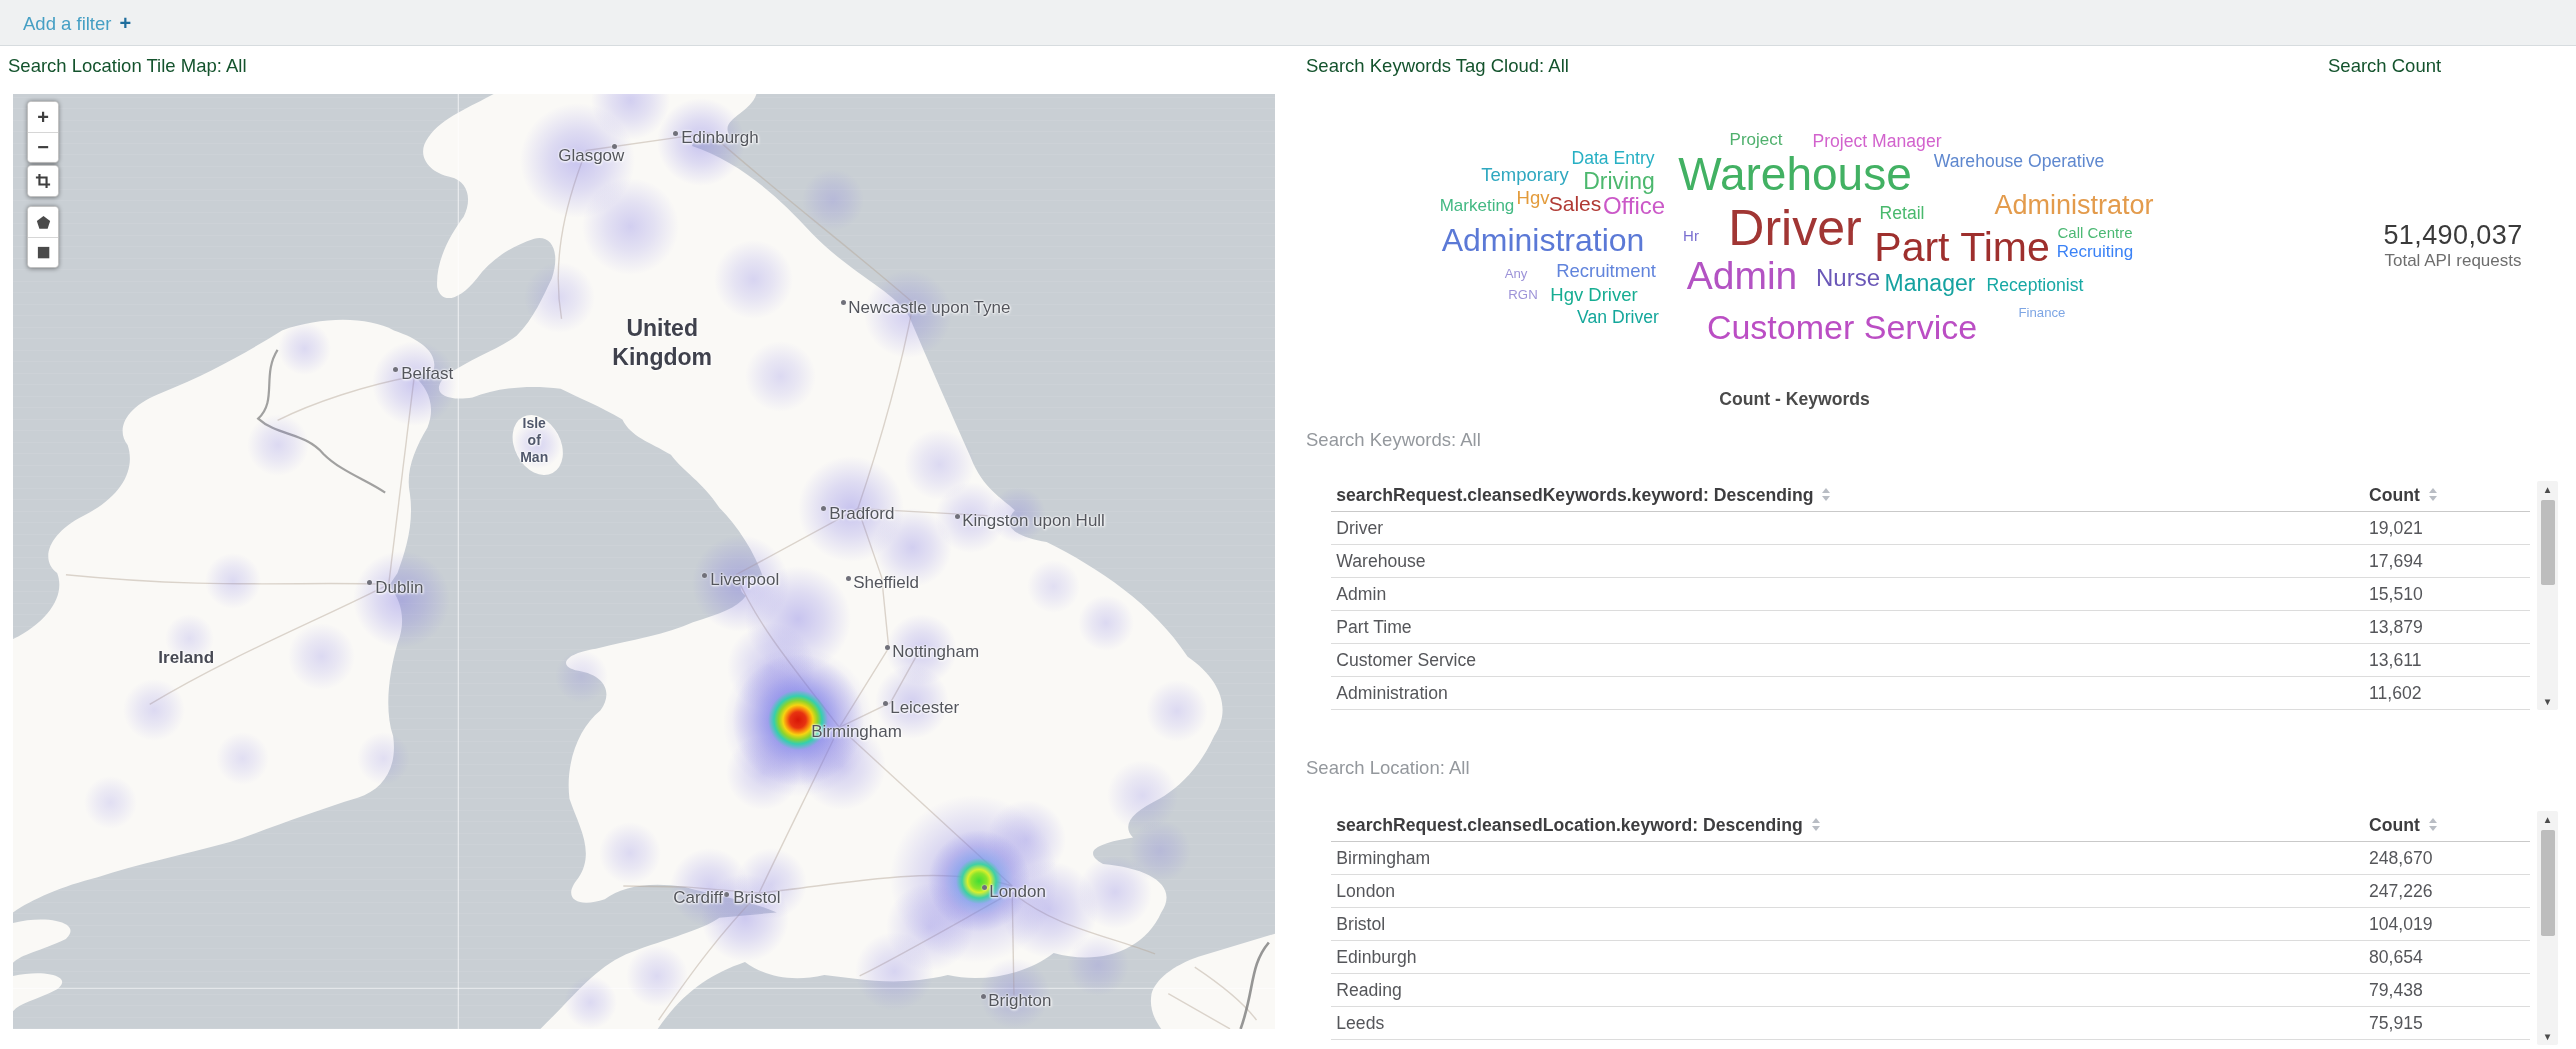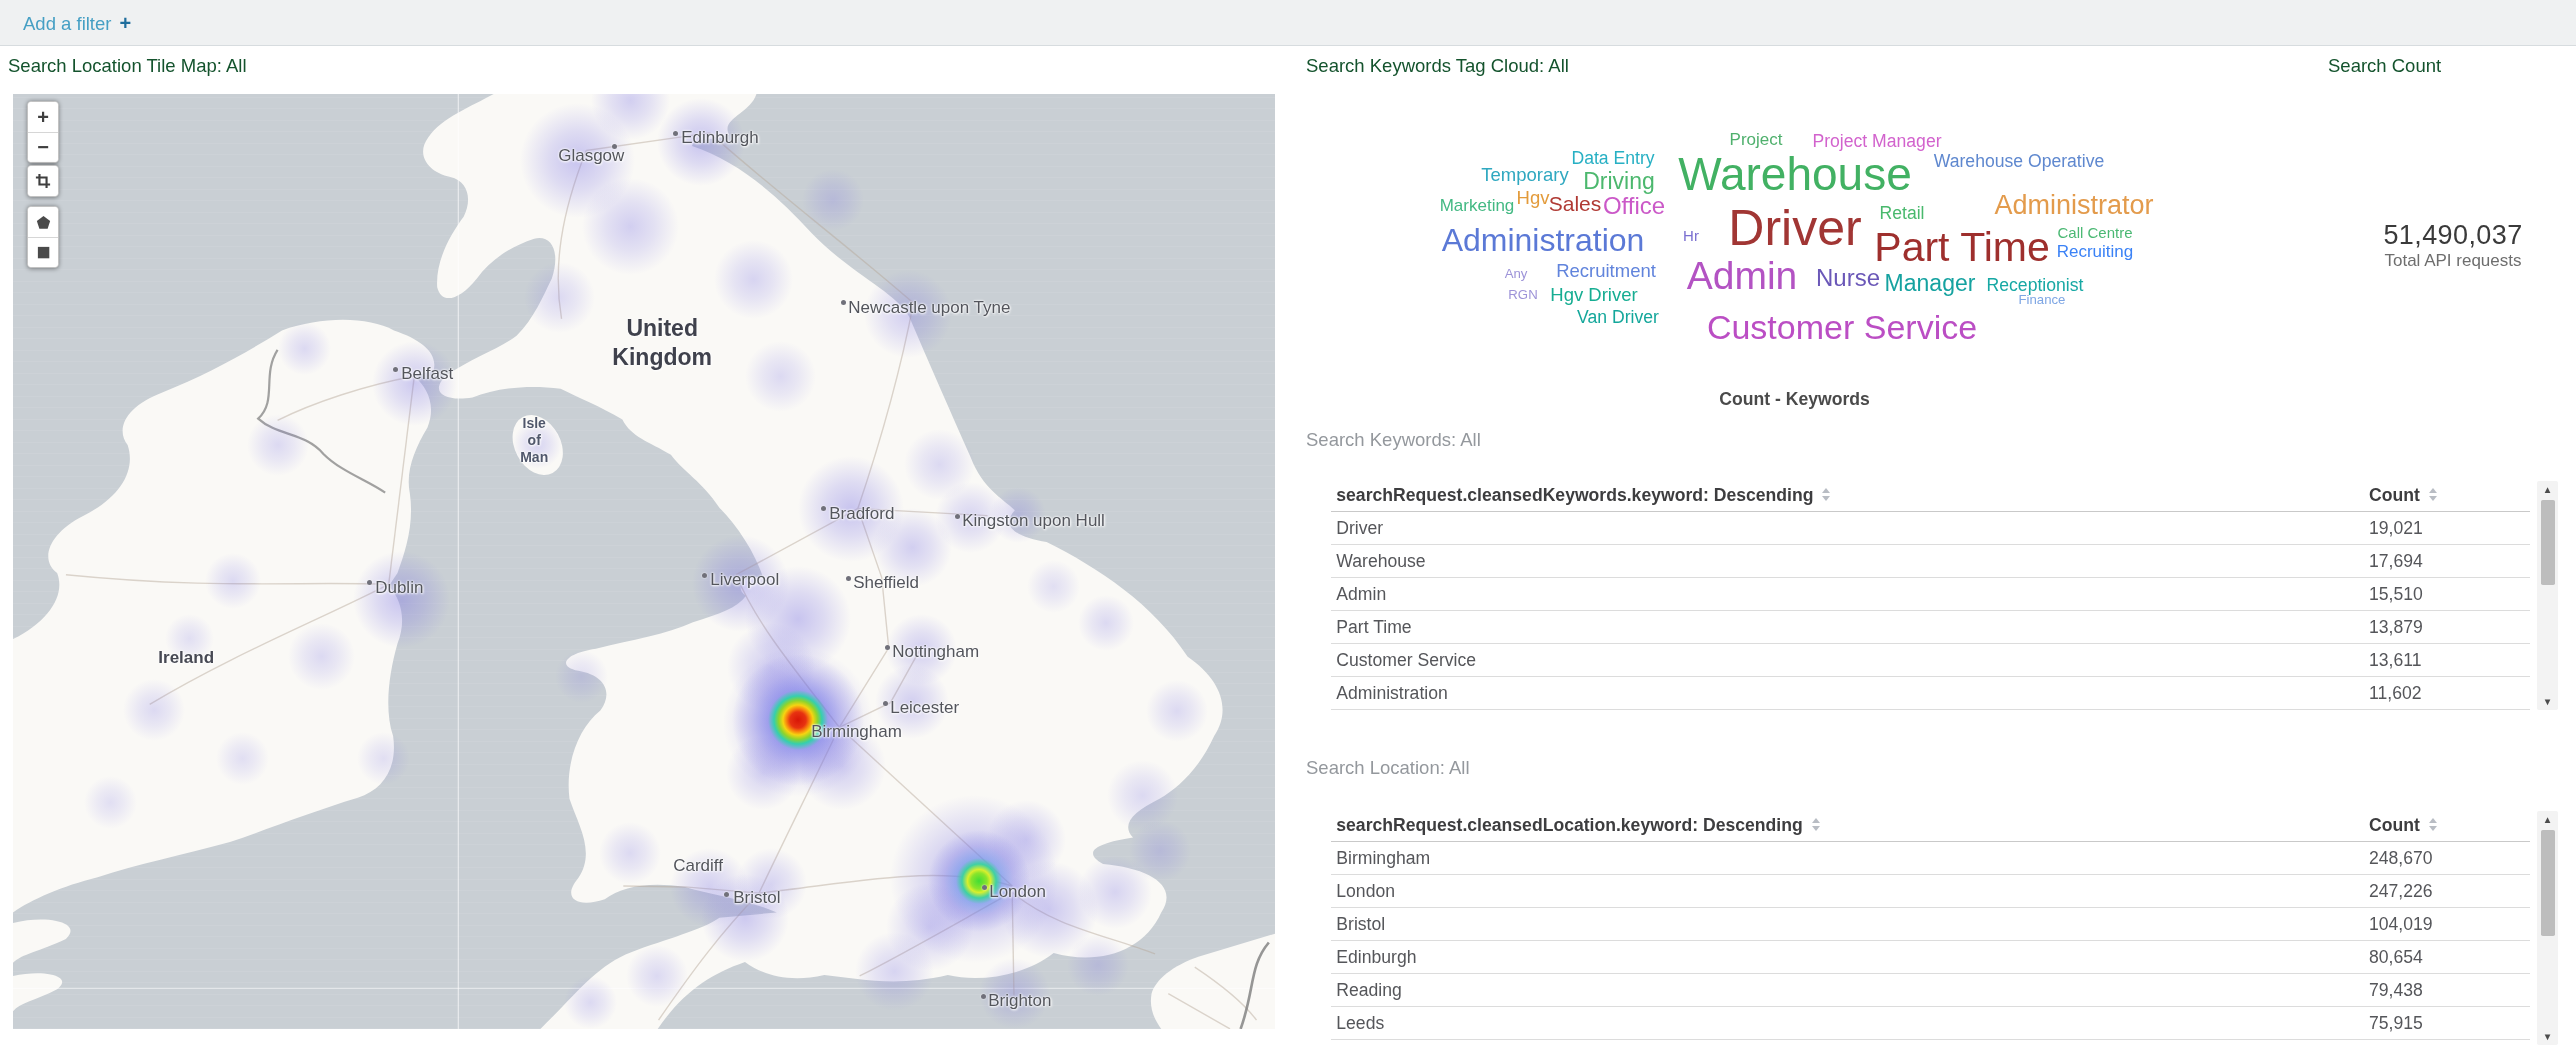--- a/index.html
+++ b/index.html
@@ -214,21 +214,21 @@
       <div class="map-dot" style="left: 689px; top: 479px;"></div>
       <div class="map-label anchor-l city" style="left: 697px; top: 486px;">Liverpool</div>
       <div class="map-dot" style="left: 833px; top: 482px;"></div>
       <div class="map-label anchor-l city" style="left: 840px; top: 489px;">Sheffield</div>
       <div class="map-dot" style="left: 872px; top: 551px;"></div>
       <div class="map-label anchor-l city" style="left: 879px; top: 558px;">Nottingham</div>
       <div class="map-dot" style="left: 870px; top: 607px;"></div>
       <div class="map-label anchor-l city" style="left: 877px; top: 614px;">Leicester</div>
       <div class="map-label anchor-l city" style="left: 798px; top: 638px;">Birmingham</div>
       <div class="map-dot" style="left: 711px; top: 798px;"></div>
-      <div class="map-label anchor-l city" style="left: 660px; top: 772px; text-align: right;">Cardiff</div>
+      <div class="map-label anchor-l city" style="left: 660px; top: 804px; text-align: right;">Cardiff</div>
       <div class="map-label anchor-l city" style="left: 720px; top: 804px;">Bristol</div>
       <div class="map-dot" style="left: 969px; top: 791px;"></div>
       <div class="map-label anchor-l city" style="left: 976px; top: 798px;">London</div>
       <div class="map-dot" style="left: 968px; top: 900px;"></div>
       <div class="map-label anchor-l city" style="left: 975px; top: 907px;">Brighton</div>
     </div>
 
   <div class="map-ctl" style="top:7px;">
     <div class="ctl-btn">+</div>
     <div class="ctl-btn">−</div>
@@ -275,21 +275,21 @@
     <span class="cloud-word" style="left: 2095px; top: 232px; font-size: 15px; color: rgb(74, 184, 115);">Call Centre</span>
     <span class="cloud-word" style="left: 2095px; top: 251px; font-size: 17px; color: #3b82f6;">Recruiting</span>
     <span class="cloud-word" style="left: 1516px; top: 274px; font-size: 13.2px; color: rgb(157, 147, 216);">Any</span>
     <span class="cloud-word" style="left: 1606px; top: 271px; font-size: 18.5px; color: rgb(97, 132, 220);">Recruitment</span>
     <span class="cloud-word" style="left: 1742px; top: 275px; font-size: 39px; color: rgb(179, 83, 195);">Admin</span>
     <span class="cloud-word" style="left: 1848px; top: 278px; font-size: 24px; color: rgb(107, 88, 184);">Nurse</span>
     <span class="cloud-word" style="left: 1930px; top: 283px; font-size: 23px; color: rgb(21, 162, 160);">Manager</span>
     <span class="cloud-word" style="left: 2035px; top: 286px; font-size: 17.6px; color: rgb(23, 168, 164);">Receptionist</span>
     <span class="cloud-word" style="left: 1523px; top: 295px; font-size: 13.2px; color: rgb(157, 147, 216);">RGN</span>
     <span class="cloud-word" style="left: 1594px; top: 295px; font-size: 18.5px; color: rgb(22, 173, 146);">Hgv Driver</span>
-    <span class="cloud-word" style="left: 2042px; top: 300px; font-size: 13.2px; color: rgb(126, 166, 228);">Finance</span>
+    <span class="cloud-word" style="left: 2042px; top: 313px; font-size: 13.2px; color: rgb(126, 166, 228);">Finance</span>
     <span class="cloud-word" style="left: 1618px; top: 318px; font-size: 17.6px; color: rgb(20, 167, 155);">Van Driver</span>
     <span class="cloud-word" style="left: 1842px; top: 327px; font-size: 34px; color: rgb(187, 78, 196);">Customer Service</span>
   </div>
 <div class="cloud-caption">Count - Keywords</div>
 
 <div class="metric-value">51,490,037</div>
 <div class="metric-label">Total API requests</div>
 
 <div class="sub-title" style="left:1306px;top:429px;">Search Keywords: All</div>
 <div class="dtable" style="top:481px;height:229px;">

